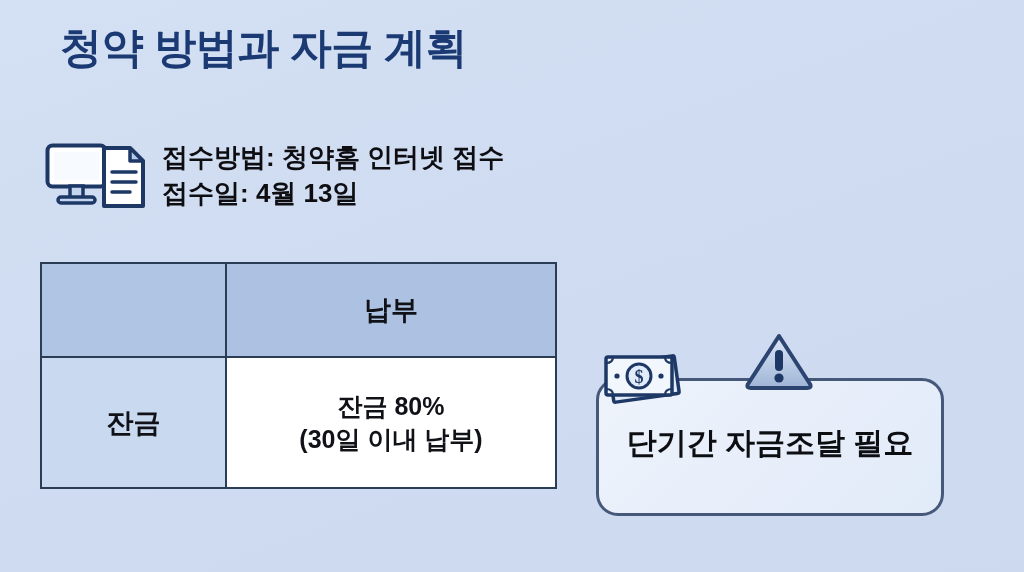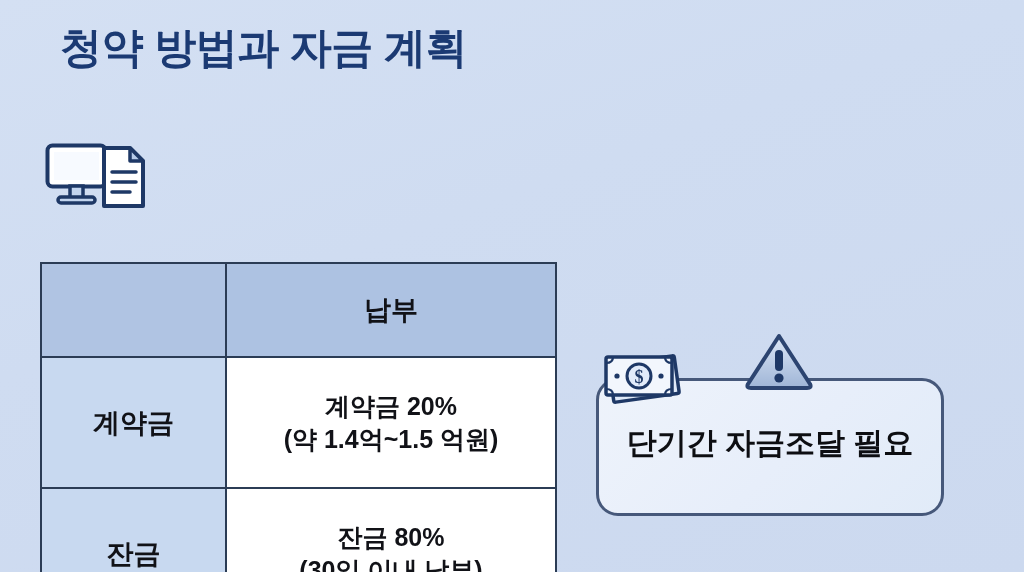--- a/index.html
+++ b/index.html
@@ -152,42 +152,39 @@
     <rect x="26" y="48" width="13" height="12" fill="#c3d5ef" stroke="#1e3866" stroke-width="3.5"></rect>
     <rect x="14" y="59" width="37" height="6" rx="3" fill="#c3d5ef" stroke="#1e3866" stroke-width="3.5"></rect>
 
     <path d="M60 10 H86 L99 23 V68 H60 Z" fill="#ffffff" stroke="#1e3866" stroke-width="4" stroke-linejoin="round"></path>
     <path d="M86 10 V23 H99 Z" fill="#b6cbe9" stroke="#1e3866" stroke-width="3.5" stroke-linejoin="round"></path>
     <line x1="68" y1="34" x2="92" y2="34" stroke="#1e3866" stroke-width="3.5" stroke-linecap="round"></line>
     <line x1="68" y1="44" x2="92" y2="44" stroke="#1e3866" stroke-width="3.5" stroke-linecap="round"></line>
     <line x1="68" y1="54" x2="86" y2="54" stroke="#1e3866" stroke-width="3.5" stroke-linecap="round"></line>
   </svg>
 
+  <div class="info-lines">
+    <div class="info-line">접수방법: 청약홈 인터넷 접수</div>
+    <div class="info-line">접수일: 4월 13일</div>
+  </div>
 </div>
 
 <table class="pay-table">
   <colgroup>
     <col class="col-label">
     <col class="col-value">
   </colgroup>
   <thead>
     <tr>
       <th class="th-blank"></th>
       <th class="th-pay">납부</th>
     </tr>
   </thead>
   <tbody>
     <tr>
-      <td class="td-label">계약금</td>
-      <td class="td-value">
-        <span class="vline">계약금 20%</span>
-        <span class="vline">(약 1.4억~1.5 억원)</span>
-      </td>
-    </tr>
-    <tr>
       <td class="td-label">잔금</td>
       <td class="td-value">
         <span class="vline">잔금 80%</span>
         <span class="vline">(30일 이내 납부)</span>
       </td>
     </tr>
   </tbody>
 </table>
 
 <div class="callout">

